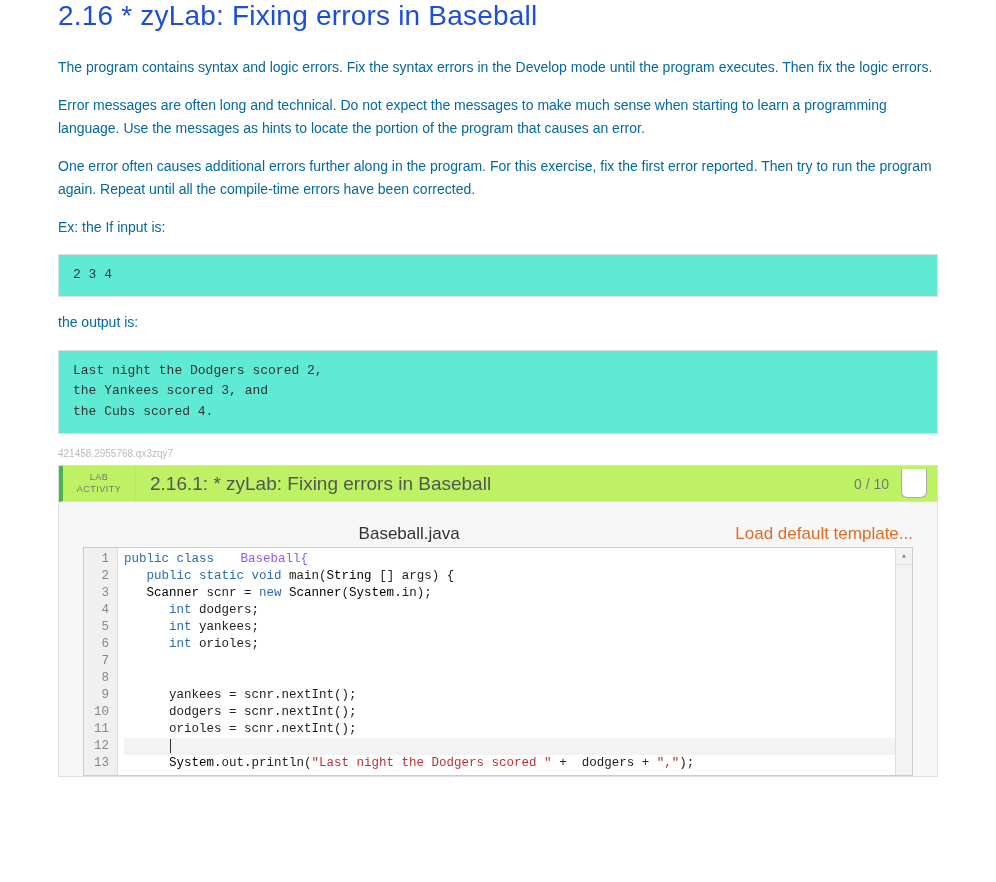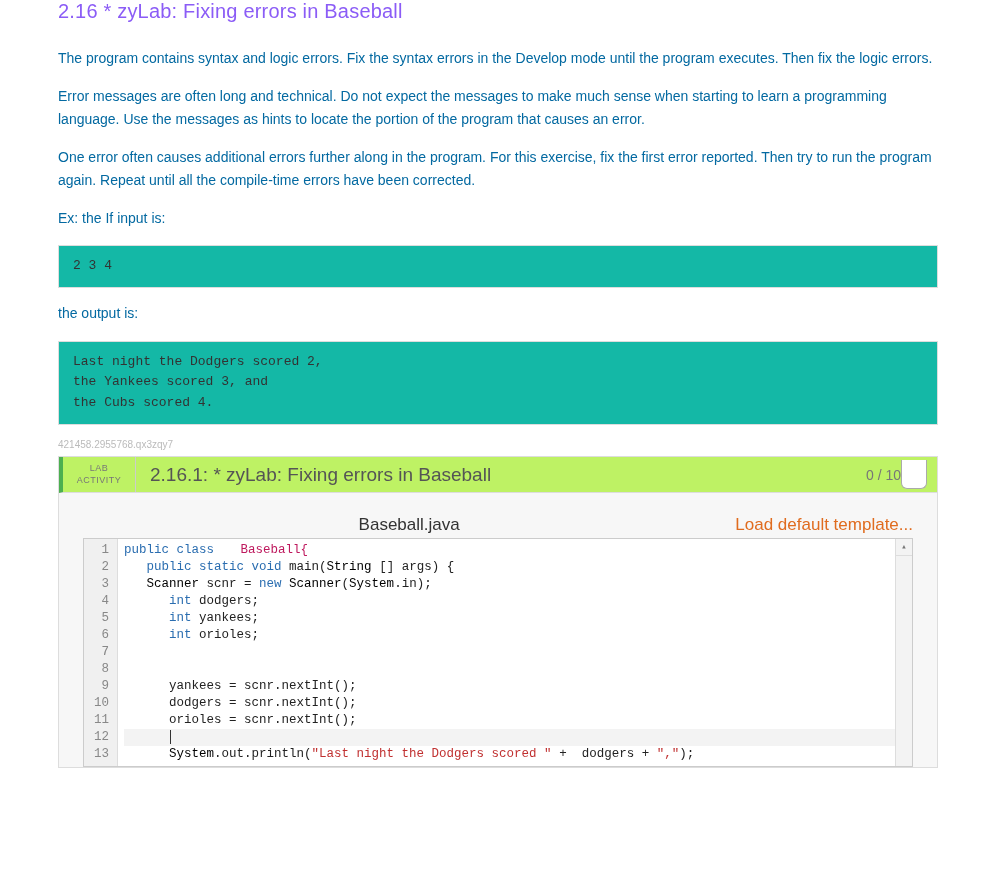--- a/index.html
+++ b/index.html
@@ -8,35 +8,35 @@
     color: #555;
     font-size: 14px;
     background: #fff;
   }
   .page {
     width: 996px;
     padding: 0 58px 30px 58px;
     box-sizing: border-box;
   }
   h1.title {
-    font-size: 20px;
+    font-size: 28px;
     font-weight: 400;
-    color: #8b5cf6;
+    color: #1d4ed8;
     margin: 0 0 24px 0;
     letter-spacing: 0.2px;
   }
   p.para {
     color: #0369a1;
     font-size: 14px;
     line-height: 1.6;
     margin: 0 0 16px 0;
   }
   pre.io-box {
     border: 1px solid #ddd;
-    background: #14b8a6;
+    background: #5eead4;
     padding: 10px 14px;
     font-family: "Courier New", Courier, monospace;
     font-size: 13px;
     color: #333;
     margin: 0 0 14px 0;
     white-space: pre;
     line-height: 1.6;
   }
   .tiny-id {
     font-size: 10px;
@@ -76,21 +76,21 @@
     padding-left: 14px;
     font-size: 19px;
     color: #555;
   }
   .activity-score {
     display: flex;
     align-items: center;
     padding-right: 10px;
     font-size: 14px;
     color: #777;
-    gap: 0;
+    gap: 12px;
   }
   .shield {
     width: 24px; height: 28px;
     border: 1px solid #aaa;
     border-top: none;
     background: #fff;
     border-radius: 0 0 6px 6px;
     position: relative;
   }
 
@@ -148,21 +148,21 @@
   }
   .cursor-line .caret {
     display: inline-block;
     width: 1px; height: 14px;
     background: #333;
     vertical-align: middle;
     margin-left: 1px;
   }
   .kw { color: #2a6db0; }
   .type { color: #000000; }
-  .cls { color: #be185d; padding-left: 19px; }
+  .cls { color: #8b5cf6; padding-left: 19px; }
   .str { color: #c03030; }
 
   
   .scrollbar {
     position: absolute;
     right: 0; top: 0; bottom: 0;
     width: 16px;
     background: #f3f3f3;
     border-left: 1px solid #ddd;
   }

